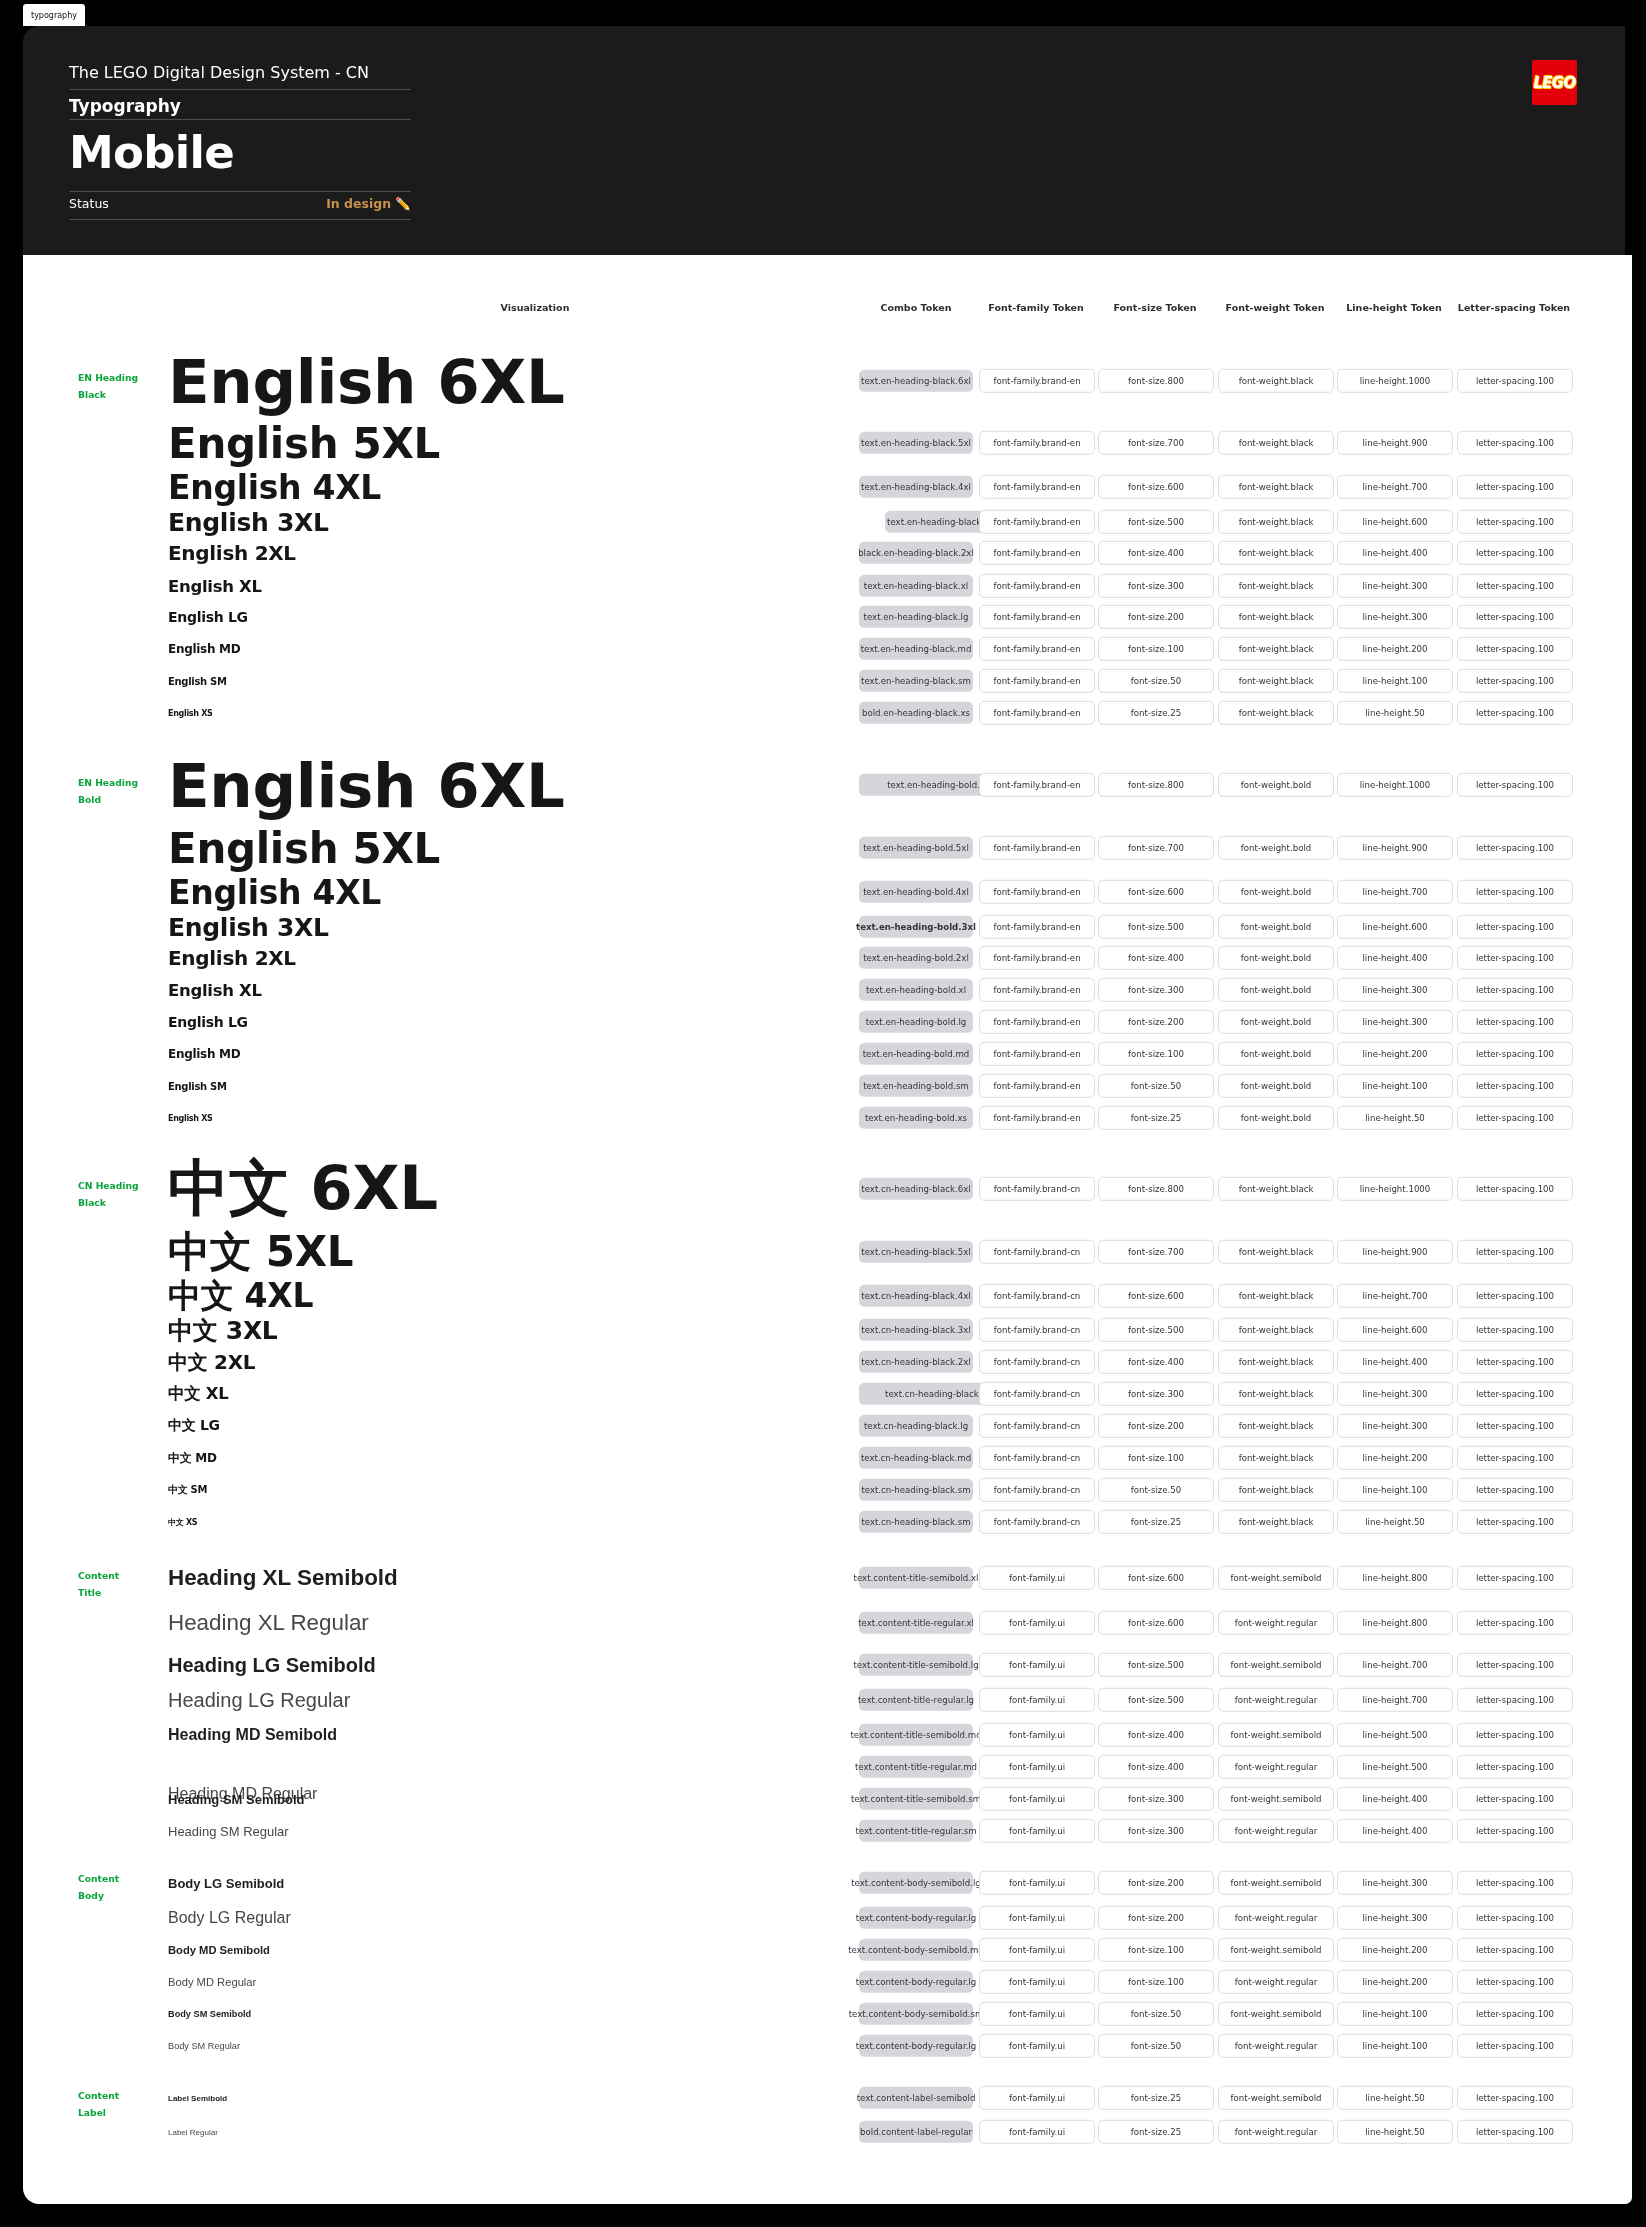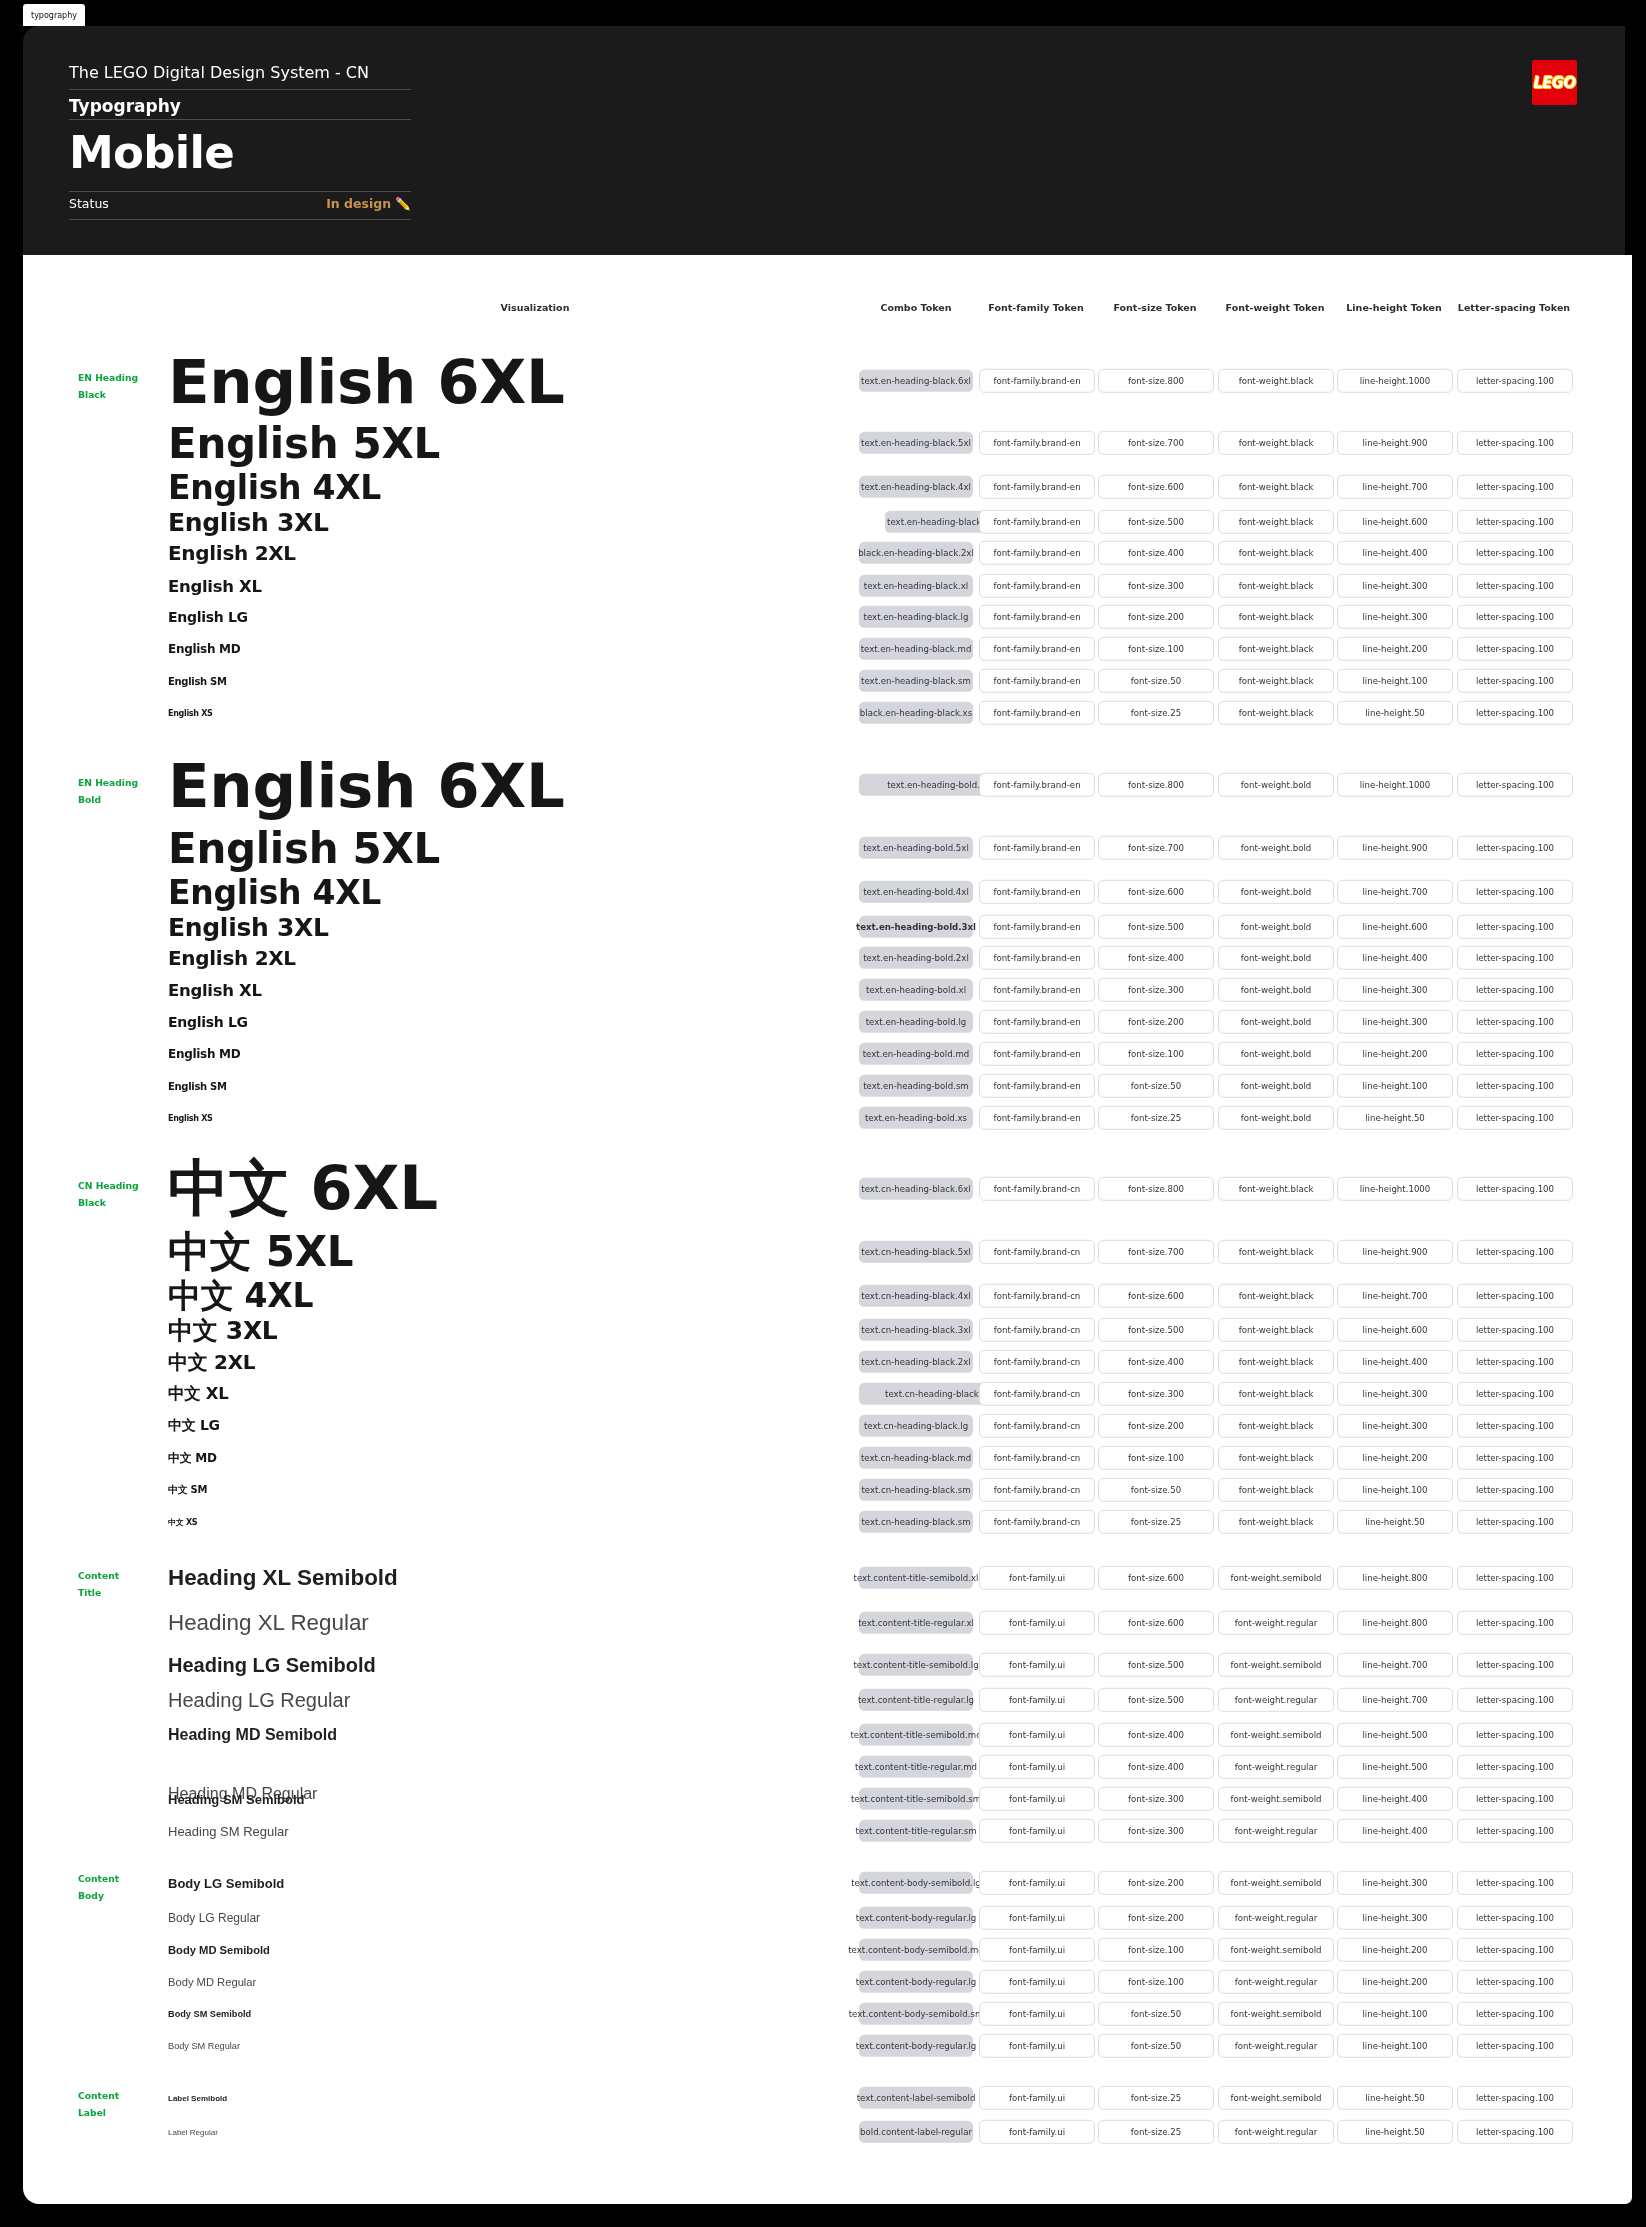--- a/index.html
+++ b/index.html
@@ -127,21 +127,21 @@
     <div class="chip plain" style="left: 1314px; top: 394px;">line-height.200</div>
     <div class="chip plain" style="left: 1434px; top: 394px;">letter-spacing.100</div>
     <div class="viz heading" style="top: 426px; font-size: 10px; font-weight: 900; color: rgb(22, 22, 22);">English SM</div>
     <div class="chip combo" style="left: 836px; top: 426px;">text.en-heading-black.sm</div>
     <div class="chip plain" style="left: 956px; top: 426px;">font-family.brand-en</div>
     <div class="chip plain" style="left: 1075px; top: 426px;">font-size.50</div>
     <div class="chip plain" style="left: 1195px; top: 426px;">font-weight.black</div>
     <div class="chip plain" style="left: 1314px; top: 426px;">line-height.100</div>
     <div class="chip plain" style="left: 1434px; top: 426px;">letter-spacing.100</div>
     <div class="viz heading" style="top: 458px; font-size: 8px; font-weight: 900; color: rgb(22, 22, 22);">English XS</div>
-    <div class="chip combo" style="left: 836px; top: 458px;">black.en-heading-black.xs</div>
+    <div class="chip combo" style="left: 836px; top: 458px;">bold.en-heading-black.xs</div>
     <div class="chip plain" style="left: 956px; top: 458px;">font-family.brand-en</div>
     <div class="chip plain" style="left: 1075px; top: 458px;">font-size.25</div>
     <div class="chip plain" style="left: 1195px; top: 458px;">font-weight.black</div>
     <div class="chip plain" style="left: 1314px; top: 458px;">line-height.50</div>
     <div class="chip plain" style="left: 1434px; top: 458px;">letter-spacing.100</div>
     <div class="green-label" style="top: 519px;">EN Heading
 Bold</div>
     <div class="viz heading" style="top: 530px; font-size: 61px; font-weight: 700; color: rgb(22, 22, 22);">English 6XL</div>
     <div class="chip combo" style="left: 836px; top: 530px; padding-left: 24px;">text.en-heading-bold.6xl</div>
     <div class="chip plain" style="left: 956px; top: 530px;">font-family.brand-en</div>
@@ -344,21 +344,21 @@
     <div class="chip plain" style="left: 1434px; top: 1576px;">letter-spacing.100</div>
     <div class="green-label" style="top: 1615px;">Content
 Body</div>
     <div class="viz ui" style="top: 1628px; font-size: 13px; font-weight: 600; color: rgb(31, 31, 31);">Body LG Semibold</div>
     <div class="chip combo" style="left: 836px; top: 1628px;">text.content-body-semibold.lg</div>
     <div class="chip plain" style="left: 956px; top: 1628px;">font-family.ui</div>
     <div class="chip plain" style="left: 1075px; top: 1628px;">font-size.200</div>
     <div class="chip plain" style="left: 1195px; top: 1628px;">font-weight.semibold</div>
     <div class="chip plain" style="left: 1314px; top: 1628px;">line-height.300</div>
     <div class="chip plain" style="left: 1434px; top: 1628px;">letter-spacing.100</div>
-    <div class="viz ui" style="top: 1663px; font-size: 12px; font-weight: 400; color: rgb(71, 71, 71);">Body LG Regular</div>
+    <div class="viz ui" style="top: 1663px; font-size: 16px; font-weight: 400; color: rgb(71, 71, 71);">Body LG Regular</div>
     <div class="chip combo" style="left: 836px; top: 1663px;">text.content-body-regular.lg</div>
     <div class="chip plain" style="left: 956px; top: 1663px;">font-family.ui</div>
     <div class="chip plain" style="left: 1075px; top: 1663px;">font-size.200</div>
     <div class="chip plain" style="left: 1195px; top: 1663px;">font-weight.regular</div>
     <div class="chip plain" style="left: 1314px; top: 1663px;">line-height.300</div>
     <div class="chip plain" style="left: 1434px; top: 1663px;">letter-spacing.100</div>
     <div class="viz ui" style="top: 1695px; font-size: 11.2px; font-weight: 600; color: rgb(31, 31, 31);">Body MD Semibold</div>
     <div class="chip combo" style="left: 836px; top: 1695px;">text.content-body-semibold.md</div>
     <div class="chip plain" style="left: 956px; top: 1695px;">font-family.ui</div>
     <div class="chip plain" style="left: 1075px; top: 1695px;">font-size.100</div>

